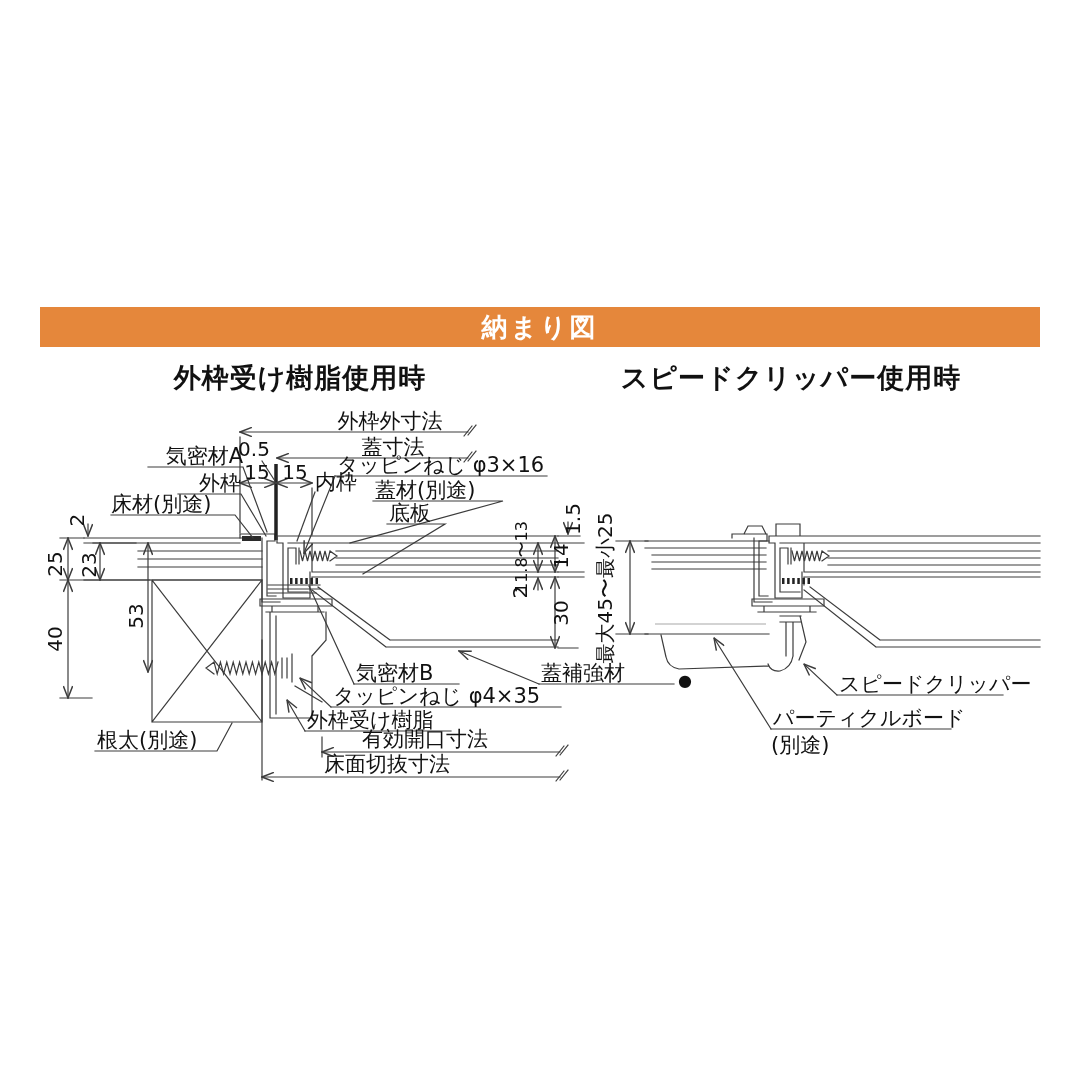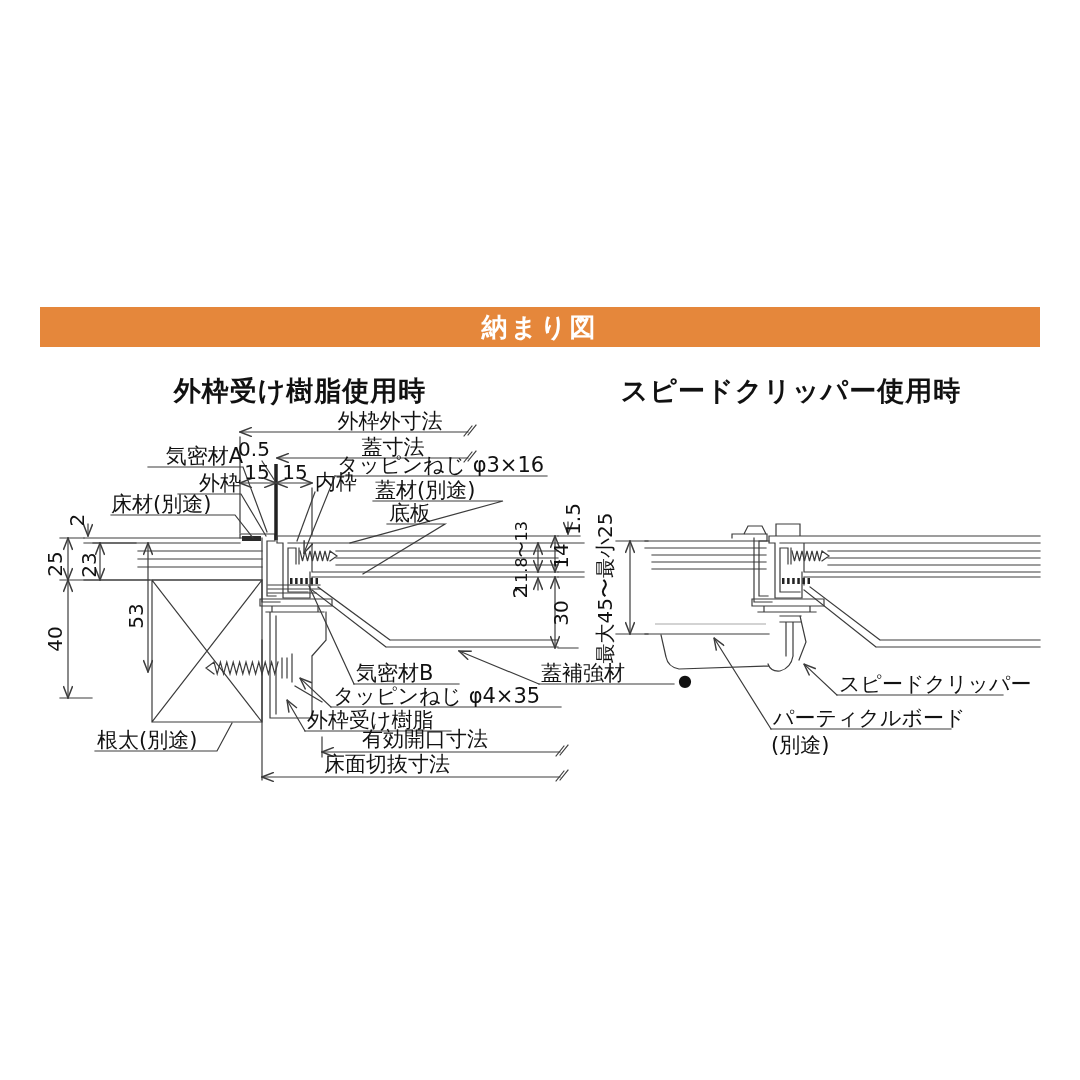--- a/index.html
+++ b/index.html
@@ -2,21 +2,21 @@
 <html><head>
 <meta charset="utf-8">
 <style>
   html,body{margin:0;padding:0;background:#fff;}
   .page{position:relative;width:1080px;height:1080px;background:#ffffff;overflow:hidden;
         font-family:"DejaVu Sans","Liberation Sans",sans-serif;padding-left:17px;}
   .banner{position:absolute;left:40px;top:307px;width:1000px;height:40px;background:#E5873B;
           display:flex;align-items:center;justify-content:center;color:#ffffff;
           font-size:26px;font-weight:600;letter-spacing:3px;}
   .sec-title{position:absolute;top:360px;font-size:27px;font-weight:600;color:#111;
-             text-align:center;letter-spacing:1px;margin-top:13px;}
+             text-align:center;letter-spacing:1px;}
   .sec-title.left{left:110px;width:380px;}
   .sec-title.right{left:596px;width:390px;}
   svg{position:absolute;left:0;top:0;}
   .ln{stroke:#3C3C3C;stroke-width:1.2;fill:none;stroke-linecap:square;}
   .thick{stroke:#222;stroke-width:3.5;fill:none;}
   .seal{stroke:#222;stroke-width:6;stroke-dasharray:2.5 2.6;fill:none;}
   .lt{stroke:#A8A8A8;stroke-width:1.2;fill:none;}
   .t{fill:#111;font-size:20px;font-family:"DejaVu Sans","Liberation Sans",sans-serif;}
   .tl{font-size:21px;}
   .ts{font-size:16px;}

